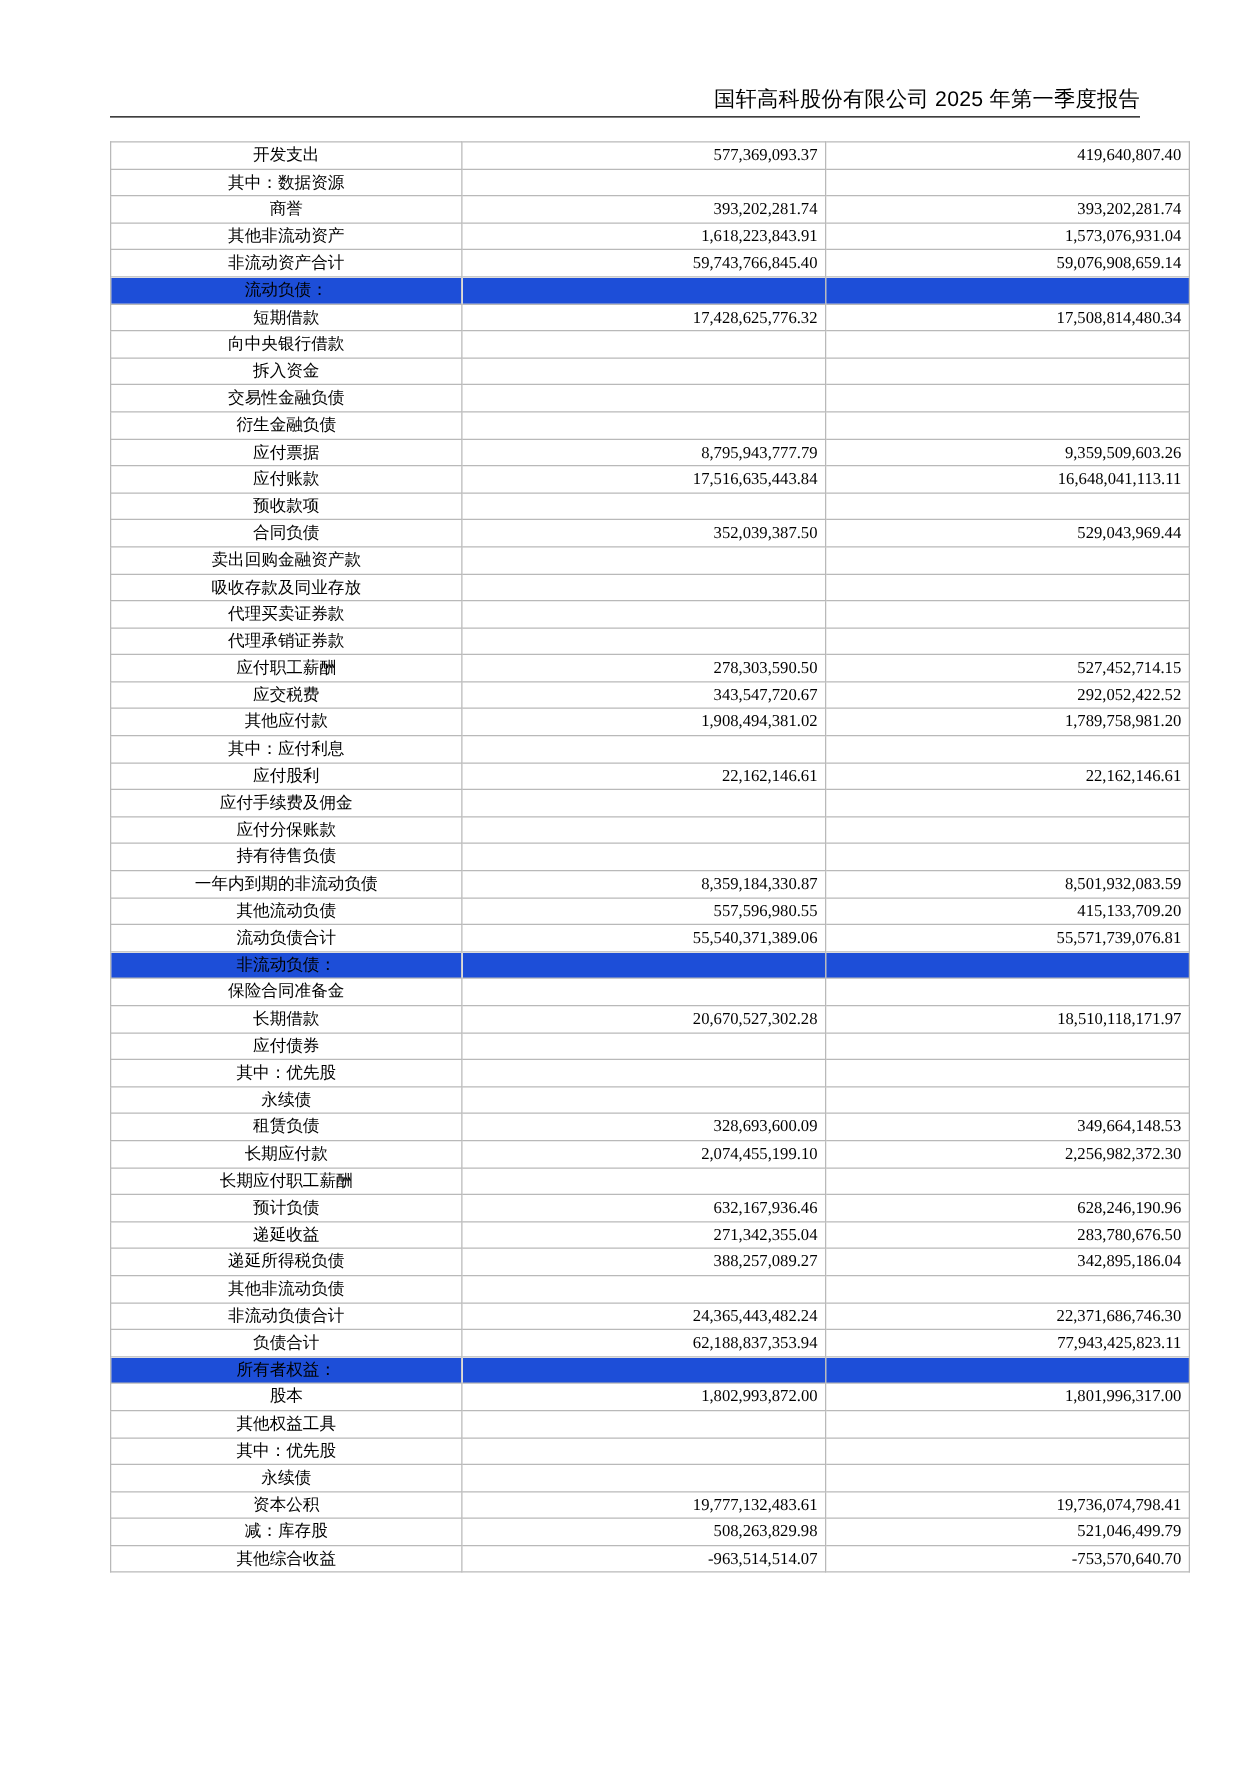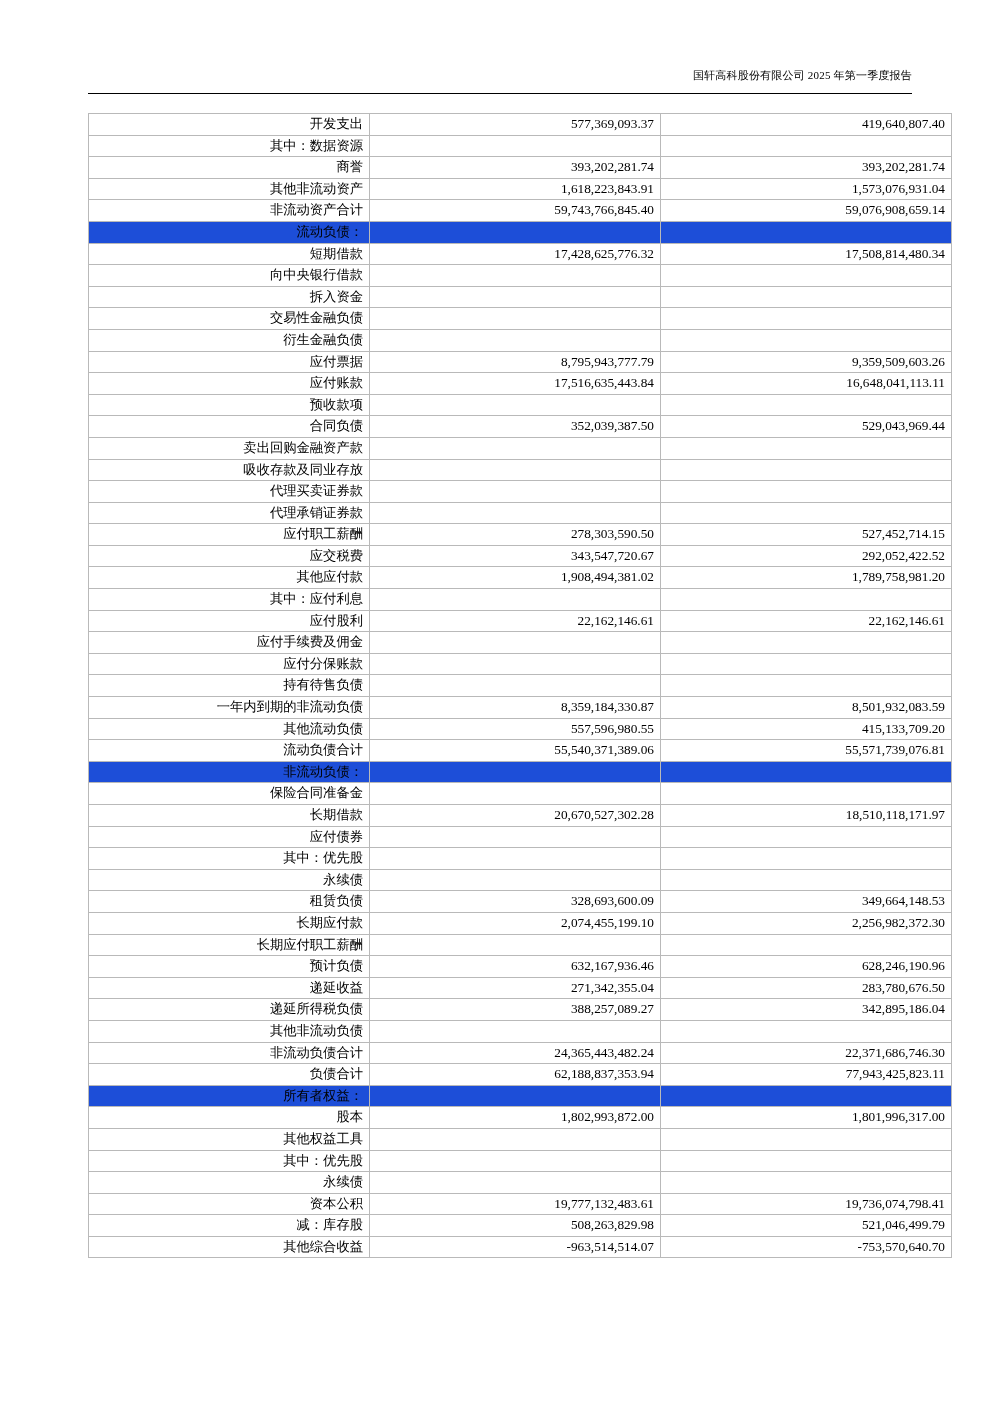--- a/index.html
+++ b/index.html
@@ -20,22 +20,22 @@
     height: 1415px;
     box-sizing: border-box;
     padding: 0;
   }
   .header {
     position: absolute;
     top: 68px;
     left: 88px;
     right: 88px;
     text-align: right;
-    font-size: 11px;
-    font-family: Liberation Serif, serif;
+    font-size: 17px;
+    font-family: Liberation Sans, sans-serif;
     letter-spacing: 0.2px;
   }
   .header-rule {
     position: absolute;
     top: 93px;
     left: 88px;
     right: 88px;
     border-bottom: 1.6px solid #000000;
   }
   .table-wrap {
@@ -54,21 +54,21 @@
     height: 20.6px;
     padding: 0 6px;
     font-size: 13.3px;
     line-height: 20.6px;
     vertical-align: middle;
     white-space: nowrap;
     overflow: hidden;
   }
   td.label {
     width: 268px;
-    text-align: right;
+    text-align: center;
   }
   td.num {
     width: 278px;
     text-align: right;
     font-family: "Liberation Serif", "DejaVu Serif", serif;
   }
   .ind0 { padding-left: 8px; }
   .ind1 { padding-left: 24px; }
   .ind2 { padding-left: 44px; }
   .ind3 { padding-left: 88px; }

